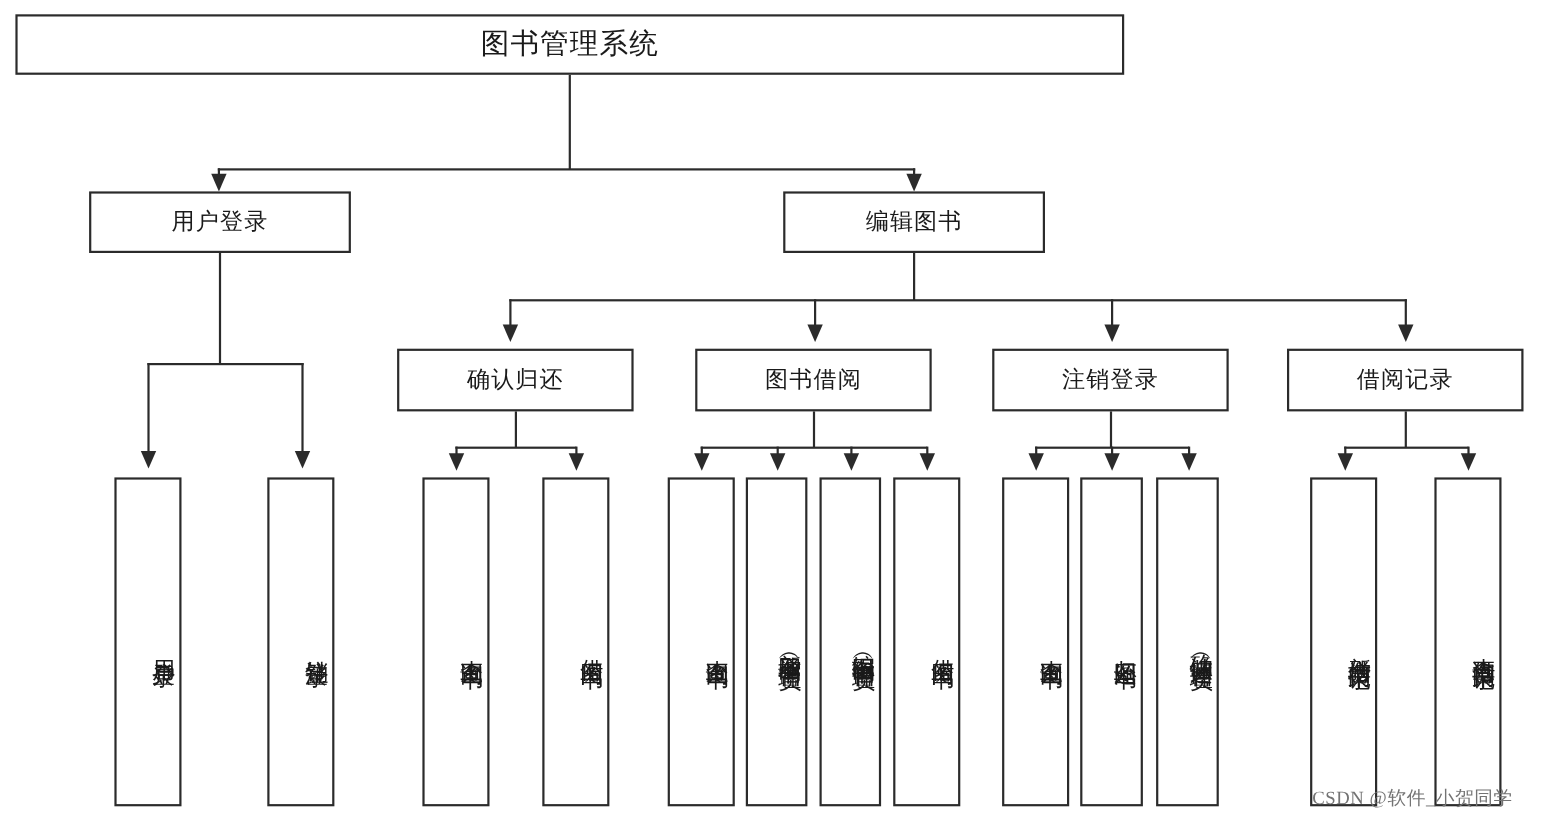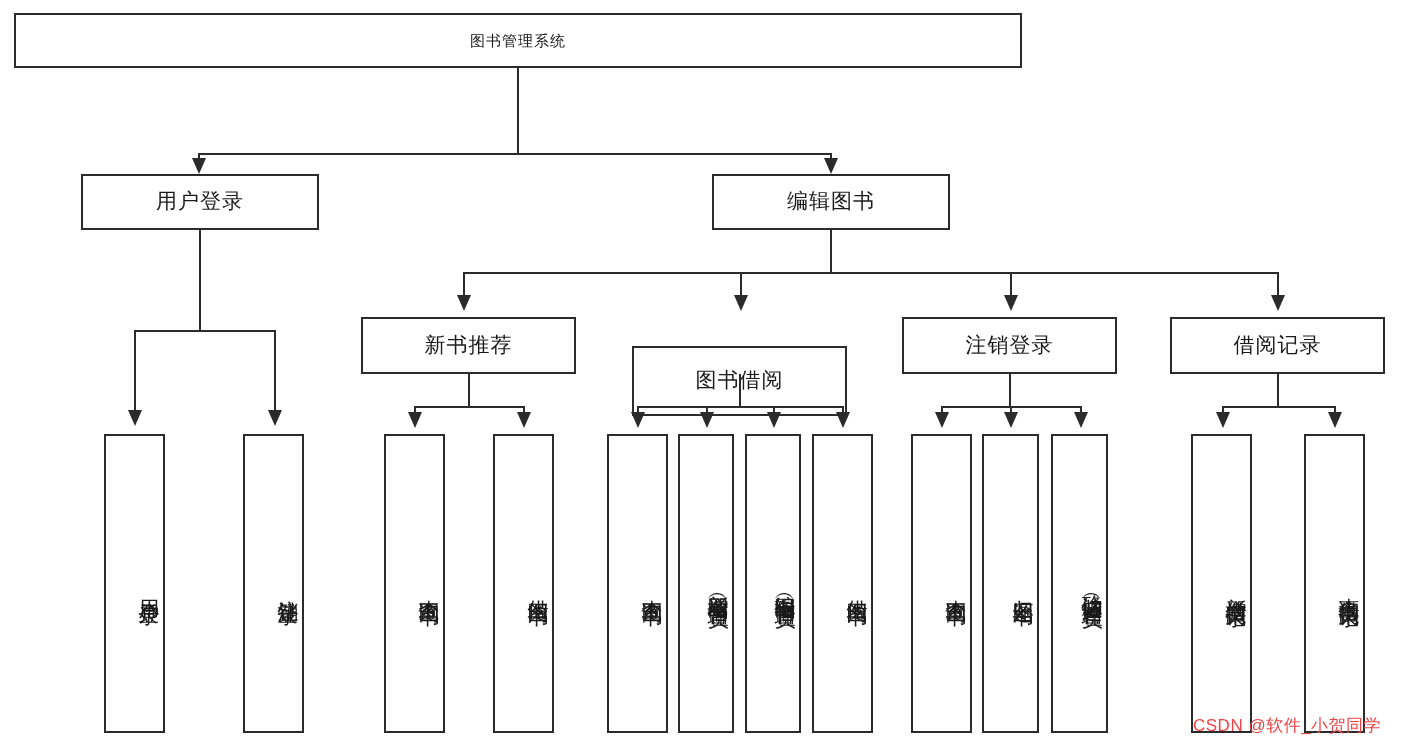--- a/index.html
+++ b/index.html
@@ -36,43 +36,43 @@
     font-size: 21px;
     line-height: 1.35;
     writing-mode: vertical-rl;
     text-orientation: upright;
     letter-spacing: 2px;
     padding-top: 6px;
     align-items: flex-start;
     justify-content: center;
   }
   .node.root {
-    font-size: 15px;
+    font-size: 26px;
   }
   .edge {
     position: absolute;
     background: #2b2b2b;
   }
   .edge.h { height: 2px; }
   .edge.v { width: 2px; }
   .arrow {
     position: absolute;
     width: 0;
     height: 0;
     border-left: 7px solid transparent;
     border-right: 7px solid transparent;
     border-top: 16px solid #2b2b2b;
   }
   .watermark {
     position: absolute;
     font-size: 17px;
-    color: #ef4444;
+    color: #737373;
     white-space: nowrap;
     letter-spacing: 0.5px;
-    font-family: Liberation Sans, sans-serif;
+    font-family: Liberation Serif, serif;
   }
 </style>
 </head>
 <body>
 
 <div id="canvas">
 
   <div class="node horiz root" style="left:14px; top:13px; width:1008px; height:55px;">图书管理系统</div>
 
   <div class="edge v" style="left:517px; top:68px; height:86px;"></div>
@@ -98,22 +98,22 @@
   <div class="edge h" style="left:463px; top:272px; width:816px;"></div>
   <div class="edge v" style="left:463px; top:272px; height:30px;"></div>
   <div class="arrow" style="left:457px; top:295px;"></div>
   <div class="edge v" style="left:740px; top:272px; height:30px;"></div>
   <div class="arrow" style="left:734px; top:295px;"></div>
   <div class="edge v" style="left:1010px; top:272px; height:30px;"></div>
   <div class="arrow" style="left:1004px; top:295px;"></div>
   <div class="edge v" style="left:1277px; top:272px; height:30px;"></div>
   <div class="arrow" style="left:1271px; top:295px;"></div>
 
-  <div class="node horiz" style="left:361px; top:317px; width:215px; height:57px;">新书推荐</div>
-  <div class="node horiz" style="left:632px; top:317px; width:215px; height:70px;margin-top:29px;">图书借阅</div>
+  <div class="node horiz" style="left:361px; top:317px; width:215px; height:57px;">确认归还</div>
+  <div class="node horiz" style="left:632px; top:317px; width:215px; height:57px;">图书借阅</div>
   <div class="node horiz" style="left:902px; top:317px; width:215px; height:57px;">注销登录</div>
   <div class="node horiz" style="left:1170px; top:317px; width:215px; height:57px;">借阅记录</div>
 
   <div class="edge v" style="left:468px; top:374px; height:33px;"></div>
   <div class="edge h" style="left:414px; top:406px; width:110px;"></div>
   <div class="edge v" style="left:414px; top:406px; height:17px;"></div>
   <div class="arrow" style="left:408px; top:412px;"></div>
   <div class="edge v" style="left:523px; top:406px; height:17px;"></div>
   <div class="arrow" style="left:517px; top:412px;"></div>
 

